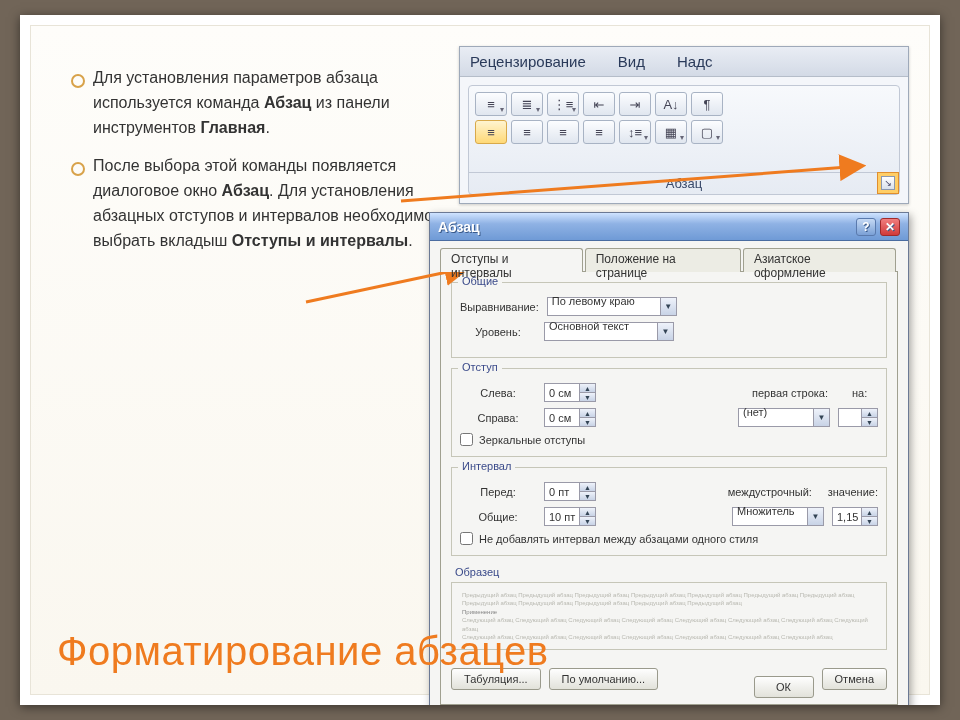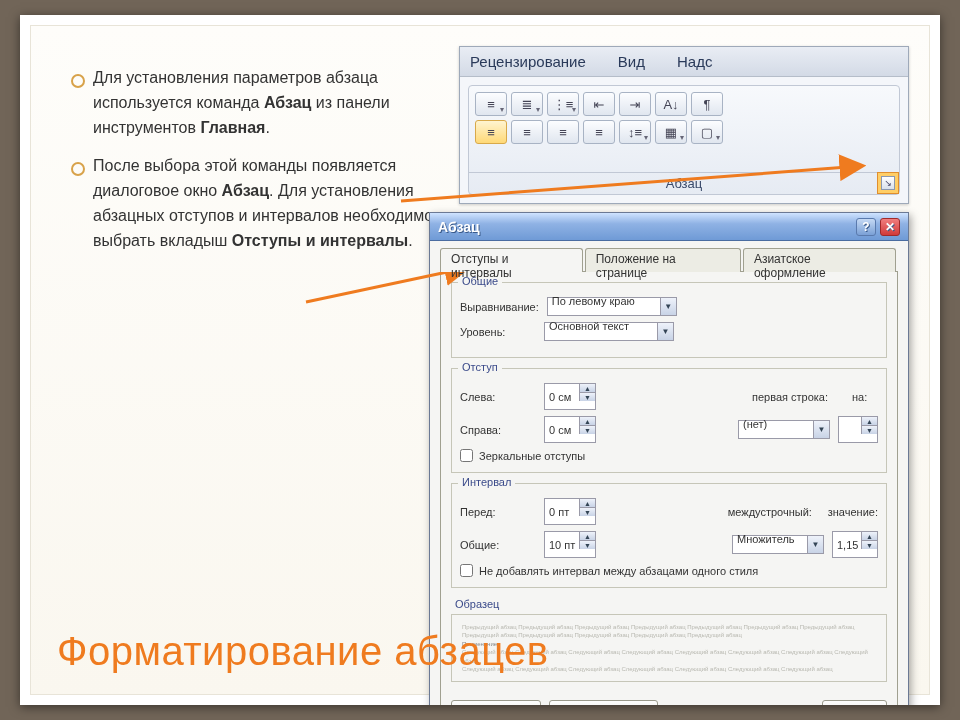--- a/index.html
+++ b/index.html
@@ -30,24 +30,24 @@
 .titlebar .wbtn { width: 20px; height: 18px; margin-left: 4px; background: linear-gradient(#c5d9f4,#7aa0d6); border: 1px solid #5a7aad; border-radius: 3px; color: #fff; display: flex; align-items: center; justify-content: center; font-size: 12px; }
 .titlebar .wbtn.close { background: linear-gradient(#f07e7e,#d13a3a); border-color: #a02a2a; }
 .dlg-body { background: #f5f5f3; padding: 6px 10px 10px; }
 .tabs { display: flex; height: 24px; font-size: 12px; position: relative; }
 .tab { border: 1px solid #a0a090; border-bottom: none; padding: 3px 10px; margin-right: 2px; background: #ecece4; color: #333; border-top-left-radius: 3px; border-top-right-radius: 3px; position: relative; top: 1px; }
 .tab.active { background: #f5f5f3; font-weight: 400; z-index: 2; }
 .tabpanel { border: 1px solid #a0a090; background: #f5f5f3; padding: 10px 10px 6px; font-size: 11px; color: #333; }
 .group { border: 1px solid #c6c6b8; padding: 8px 8px 10px; margin-bottom: 10px; position: relative; }
 .group-legend { position: absolute; top: -8px; left: 6px; background: #f5f5f3; padding: 0 4px; color: #3a4a8a; }
 .row { display: flex; align-items: center; margin: 6px 0; gap: 8px; }
-.row label.lab { display: inline-block; min-width: 76px; color: #333; }
+.row label.lab { display: inline-block; min-width: 76px; color: #333; text-align: center; }
 .sel { border: 1px solid #9a9aa8; background: #fff; height: 19px; display: inline-flex; align-items: flex-end; padding: 8px 4px; min-width: 110px; font-size: 11px; position: relative; }
 .sel .arr { position: absolute; right: 0; top: 0; width: 16px; height: 17px; border-left: 1px solid #9a9aa8; background: linear-gradient(#eef2fa,#c8d3e6); display: flex; align-items: center; justify-content: center; font-size: 8px; color: #345; }
-.spin { border: 1px solid #9a9aa8; background: #fff; height: 27px; display: inline-flex; align-items: center; padding: 0 4px; min-width: 52px; position: relative; font-size: 11px; }
+.spin { border: 1px solid #9a9aa8; background: #fff; height: 19px; display: inline-flex; align-items: center; padding: 0 4px; min-width: 52px; position: relative; font-size: 11px; }
 .spin .updn { position: absolute; right: 0; top: 0; width: 16px; height: 17px; border-left: 1px solid #9a9aa8; display: flex; flex-direction: column; }
 .spin .updn span { flex: 1; background: linear-gradient(#eef2fa,#c8d3e6); display: flex; align-items: center; justify-content: center; font-size: 7px; color: #345; }
 .spin .updn span:first-child { border-bottom: 1px solid #9a9aa8; }
 .chk { display: flex; align-items: center; gap: 6px; margin-top: 6px; }
 .chk input { width: 13px; height: 13px; }
 .preview { border: 1px solid #c6c6b8; height: 68px; padding: 8px 10px; font-size: 6px; color: #b8b8b0; line-height: 1.4; overflow: hidden; }
 .dlg-btns { margin-top: 8px; display: flex; align-items: center; }
 .btn { background: linear-gradient(#fefefe,#e2e2da); border: 1px solid #9a9a8c; height: 22px; padding: 0 12px; font-size: 11px; color: #333; border-radius: 3px; display: inline-flex; align-items: center; }
 
 

